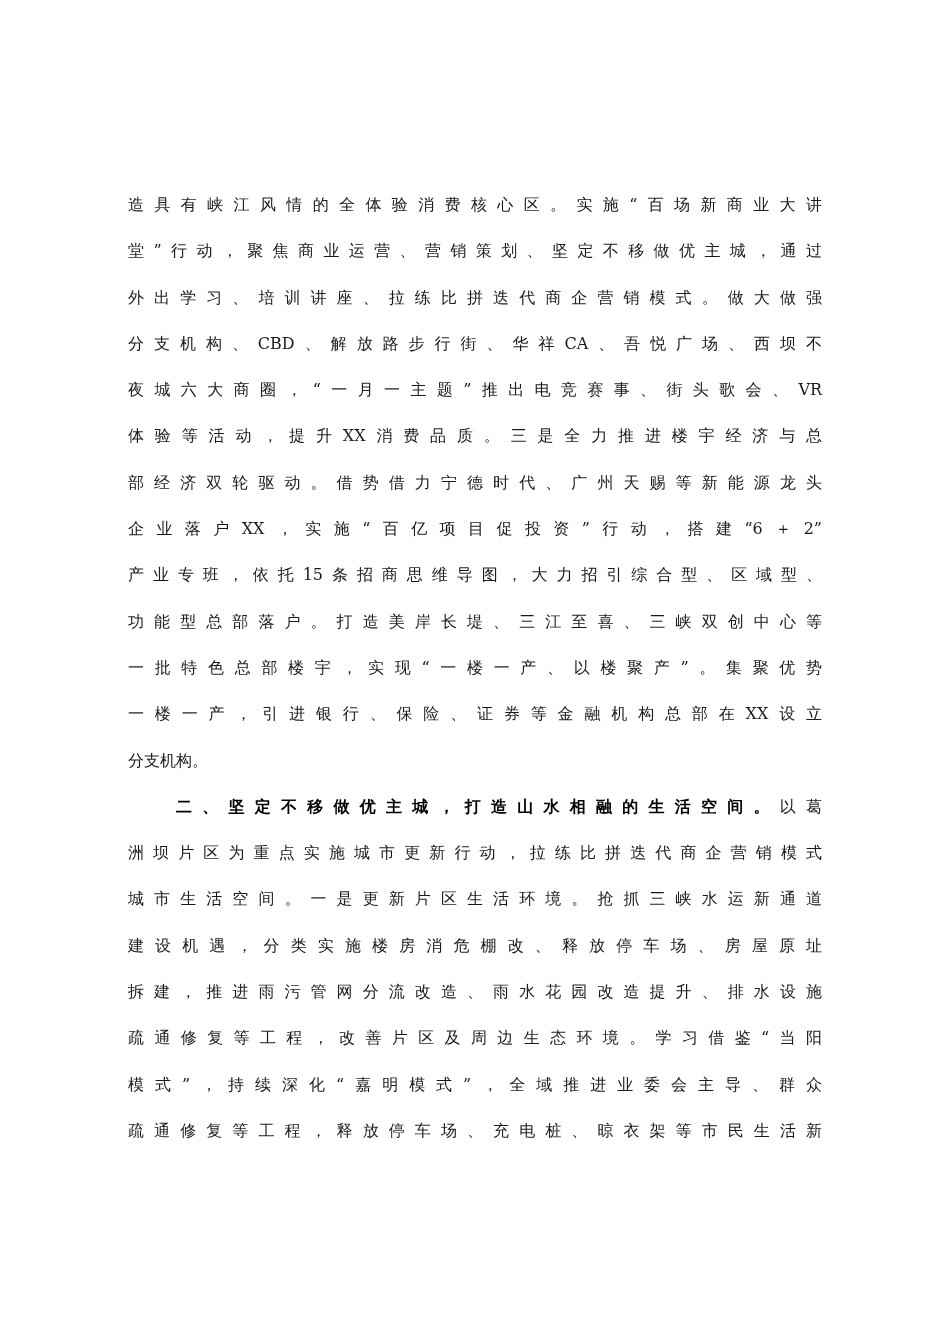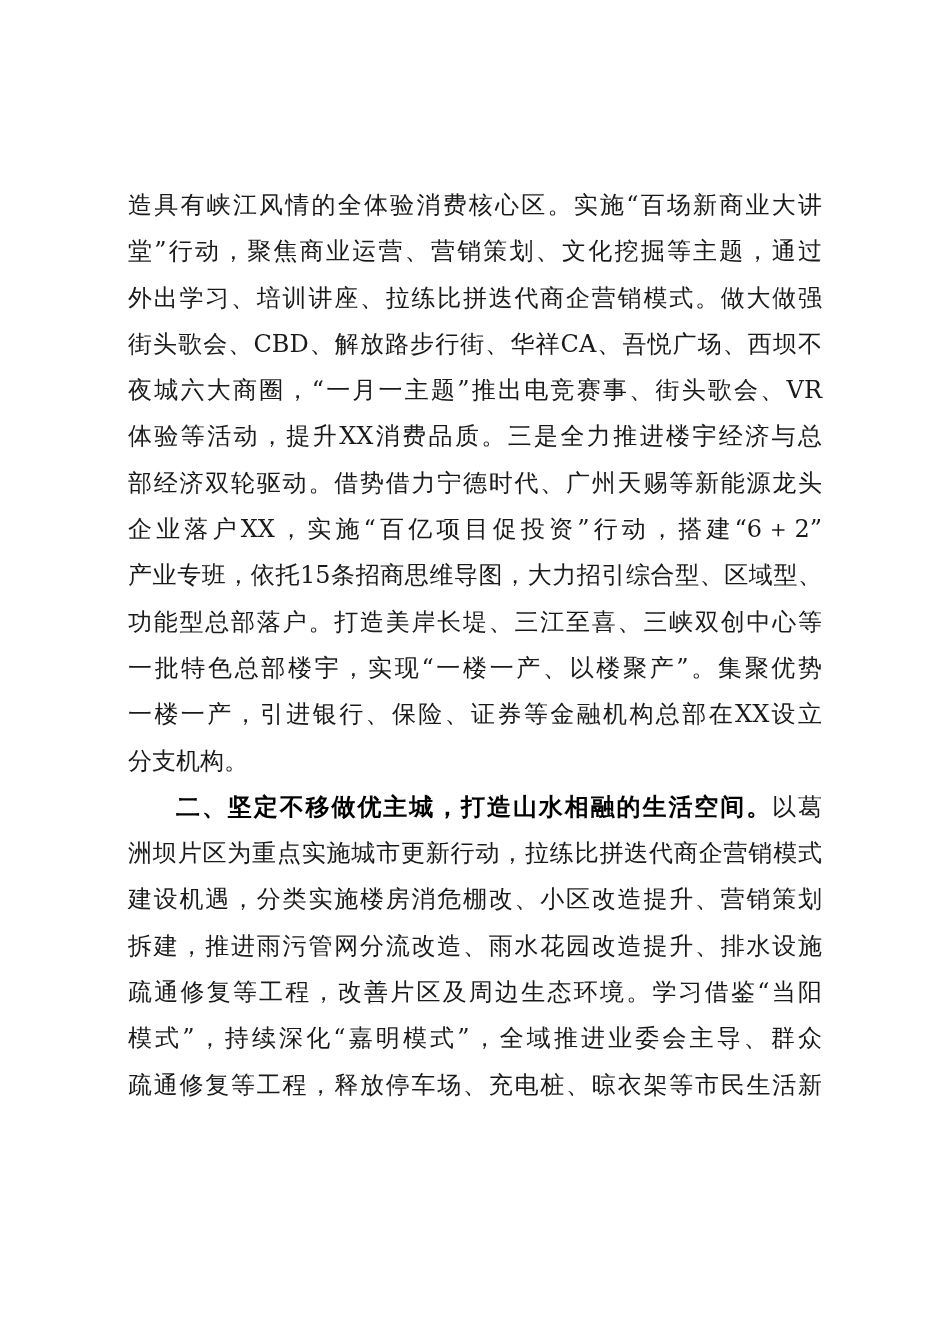--- a/index.html
+++ b/index.html
@@ -2,51 +2,52 @@
 <html><head>
 <meta charset="utf-8">
 <style>
   html, body { margin: 0; padding: 0; background: #ffffff; }
   body { width: 950px; height: 1344px; position: relative; overflow: hidden; }
   .page { position: absolute; left: 0; top: 0; width: 950px; height: 1344px; background: #ffffff; }
   .text-block { position: absolute; left: 128px; top: 182px; width: 700px; }
   .line {
     height: 46.3px; line-height: 46.3px; white-space: nowrap;
     font-family: "DejaVu Serif", "Liberation Serif", serif;
-    font-size: 24px; color: #1a1a1a;
+    font-size: 16px; color: #1a1a1a;
     text-align: justify; text-align-last: justify;
     width: 694px;
   }
   .line.last { text-align-last: left; }
   .line.heading-line { padding-left: 48px; width: 646px; }
   .heading { font-family: Liberation Serif, serif; font-weight: bold; color: #000; }
 </style>
 </head>
 <body>
 
 <div class="page">
   <div class="text-block">
     <div>
       <div class="line">造具有峡江风情的全体验消费核心区。实施“百场新商业大讲</div>
-      <div class="line">堂”行动，聚焦商业运营、营销策划、文化挖掘等主题，通过</div>
+      <div class="line">堂”行动，聚焦商业运营、营销策划、坚定不移做优主城，通过</div>
       <div class="line">外出学习、培训讲座、拉练比拼迭代商企营销模式。做大做强</div>
-      <div class="line">街头歌会、CBD、解放路步行街、华祥CA、吾悦广场、西坝不</div>
+      <div class="line">分支机构、CBD、解放路步行街、华祥CA、吾悦广场、西坝不</div>
       <div class="line">夜城六大商圈，“一月一主题”推出电竞赛事、街头歌会、VR</div>
       <div class="line">体验等活动，提升XX消费品质。三是全力推进楼宇经济与总</div>
       <div class="line">部经济双轮驱动。借势借力宁德时代、广州天赐等新能源龙头</div>
       <div class="line">企业落户XX，实施“百亿项目促投资”行动，搭建“6＋2”</div>
       <div class="line">产业专班，依托15条招商思维导图，大力招引综合型、区域型、</div>
       <div class="line">功能型总部落户。打造美岸长堤、三江至喜、三峡双创中心等</div>
       <div class="line">一批特色总部楼宇，实现“一楼一产、以楼聚产”。集聚优势</div>
       <div class="line">一楼一产，引进银行、保险、证券等金融机构总部在XX设立</div>
       <div class="line last">分支机构。</div>
     </div>
     <div>
       <div class="line heading-line"><span class="heading">二、坚定不移做优主城，打造山水相融的生活空间。</span><span>以葛</span></div>
       <div class="line">洲坝片区为重点实施城市更新行动，拉练比拼迭代商企营销模式</div>
-      <div class="line">建设机遇，分类实施楼房消危棚改、小区改造提升、营销策划</div>
+      <div class="line">城市生活空间。一是更新片区生活环境。抢抓三峡水运新通道</div>
+      <div class="line">建设机遇，分类实施楼房消危棚改、释放停车场、房屋原址</div>
       <div class="line">拆建，推进雨污管网分流改造、雨水花园改造提升、排水设施</div>
       <div class="line">疏通修复等工程，改善片区及周边生态环境。学习借鉴“当阳</div>
       <div class="line">模式”，持续深化“嘉明模式”，全域推进业委会主导、群众</div>
       <div class="line">疏通修复等工程，释放停车场、充电桩、晾衣架等市民生活新</div>
     </div>
   </div>
 </div>
 
 </body></html>

